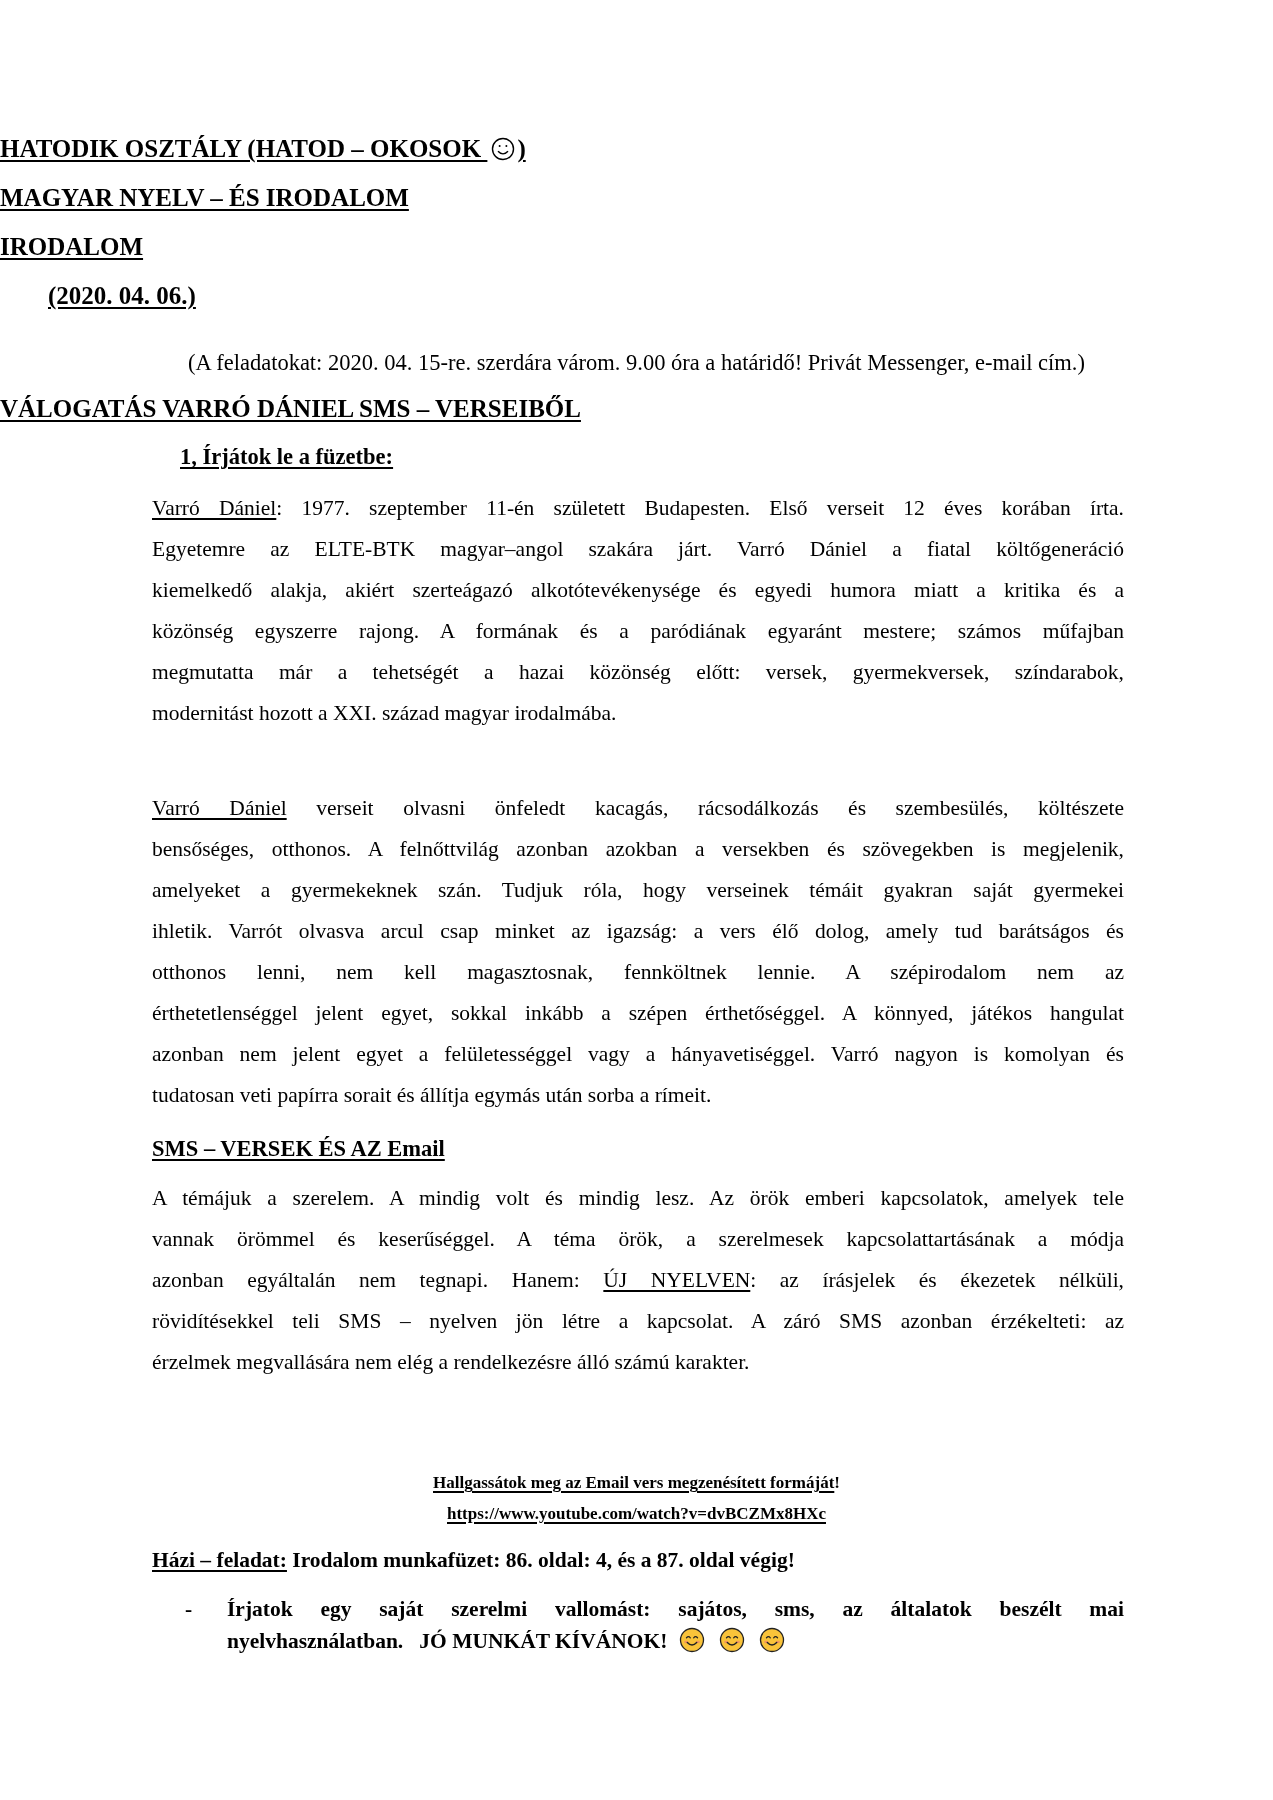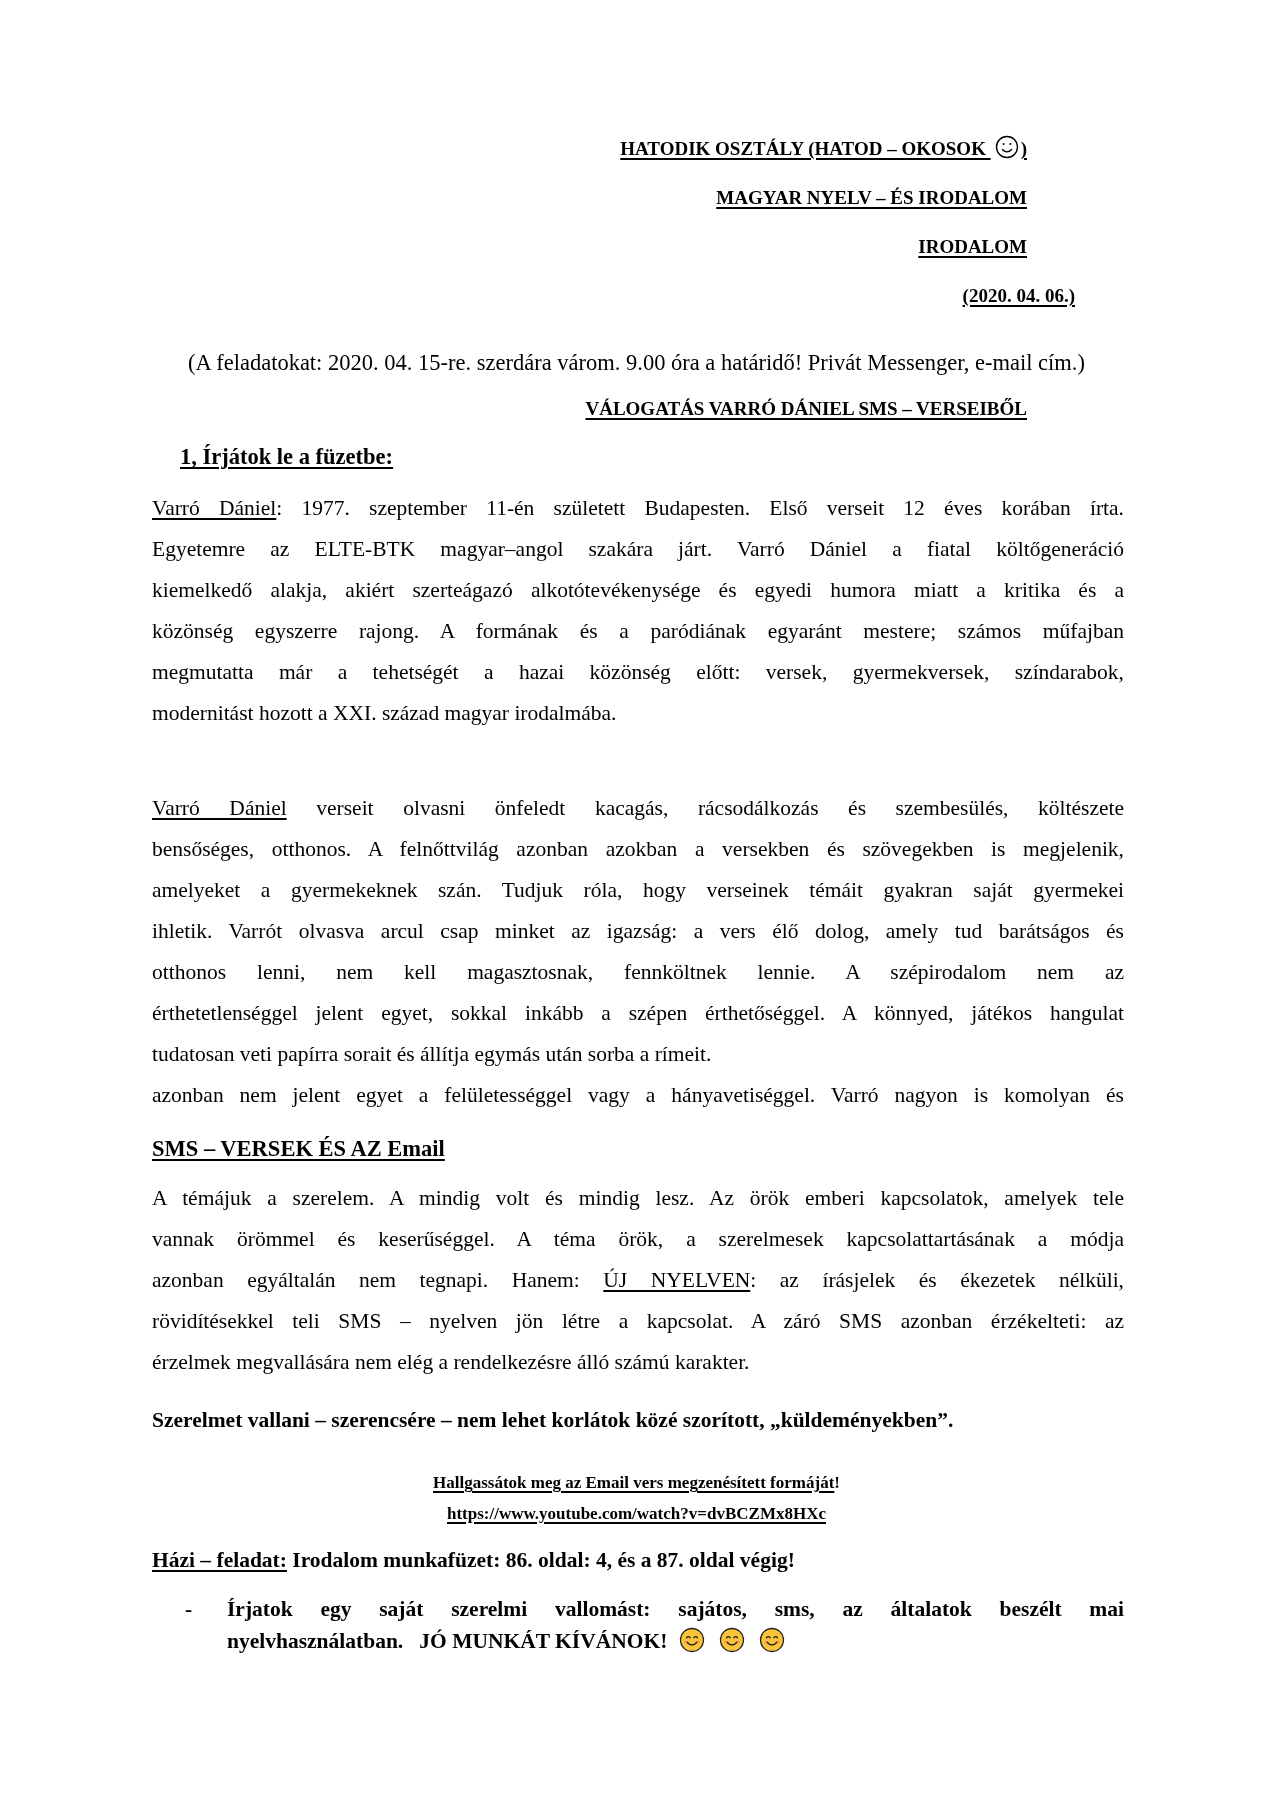--- a/index.html
+++ b/index.html
@@ -18,23 +18,23 @@
     .page {
       position: absolute;
       left: 0; top: 0;
       width: 1273px;
       height: 1800px;
     }
     .center-line {
       position: absolute;
       left: 0;
       width: 1027px;
-      text-align: right;
-      font-weight: bold;
-      font-size: 19px;
+      text-align: left;
+      font-weight: bold;
+      font-size: 25px;
       line-height: 30px;
       white-space: nowrap;
     }
     .center-line .u {
       text-decoration: underline;
       text-decoration-thickness: 2px;
       text-underline-offset: 3px;
     }
     .subline {
       position: absolute;
@@ -195,35 +195,34 @@
     <span class="line last">modernitást hozott a XXI. század magyar irodalmába.</span>
   </div>
 
   <div class="para" style="top:788px;">
     <span class="line"><span class="ul">Varró Dániel</span><span> verseit olvasni önfeledt kacagás, rácsodálkozás és szembesülés, költészete</span></span>
     <span class="line">bensőséges, otthonos. A felnőttvilág azonban azokban a versekben és szövegekben is megjelenik,</span>
     <span class="line">amelyeket a gyermekeknek szán. Tudjuk róla, hogy verseinek témáit gyakran saját gyermekei</span>
     <span class="line">ihletik. Varrót olvasva arcul csap minket az igazság: a vers élő dolog, amely tud barátságos és</span>
     <span class="line">otthonos lenni, nem kell magasztosnak, fennköltnek lennie. A szépirodalom nem az</span>
     <span class="line">érthetetlenséggel jelent egyet, sokkal inkább a szépen érthetőséggel. A könnyed, játékos hangulat</span>
+    <span class="line">azonban nem jelent egyet a felületességgel vagy a hányavetiséggel. Varró nagyon is komolyan és</span>
     <span class="line last">tudatosan veti papírra sorait és állítja egymás után sorba a rímeit.</span>
-    <span class="line">azonban nem jelent egyet a felületességgel vagy a hányavetiséggel. Varró nagyon is komolyan és</span>
   </div>
 
   <div class="section-head" style="top:1135px;">SMS – VERSEK ÉS AZ Email</div>
 
   <div class="para" style="top:1178px;">
     <span class="line">A témájuk a szerelem. A mindig volt és mindig lesz. Az örök emberi kapcsolatok, amelyek tele</span>
     <span class="line">vannak örömmel és keserűséggel. A téma örök, a szerelmesek kapcsolattartásának a módja</span>
     <span class="line"><span>azonban egyáltalán nem tegnapi. Hanem: </span><span class="ul">ÚJ NYELVEN</span><span>: az írásjelek és ékezetek nélküli,</span></span>
     <span class="line">rövidítésekkel teli SMS – nyelven jön létre a kapcsolat. A záró SMS azonban érzékelteti: az</span>
     <span class="line last">érzelmek megvallására nem elég a rendelkezésre álló számú karakter.</span>
   </div>
 
-  <div class="single" style="top:1406px;">Szerelmet vallani – szerencsére – nem lehet korlátok közé szorított, „küldeményekben”.</div>
 
   <div class="link-block" style="top:1468px;">
     <a href="#">Hallgassátok meg az Email vers megzenésített formáját</a><span>!</span>
   </div>
   <div class="link-block" style="top:1499px;">
     <a href="#">https://www.youtube.com/watch?v=dvBCZMx8HXc</a>
   </div>
 
   <div class="homework" style="top:1546px;">
     <span class="ul">Házi – feladat:</span><span> Irodalom munkafüzet: 86. oldal: 4, és a 87. oldal végig!</span>

